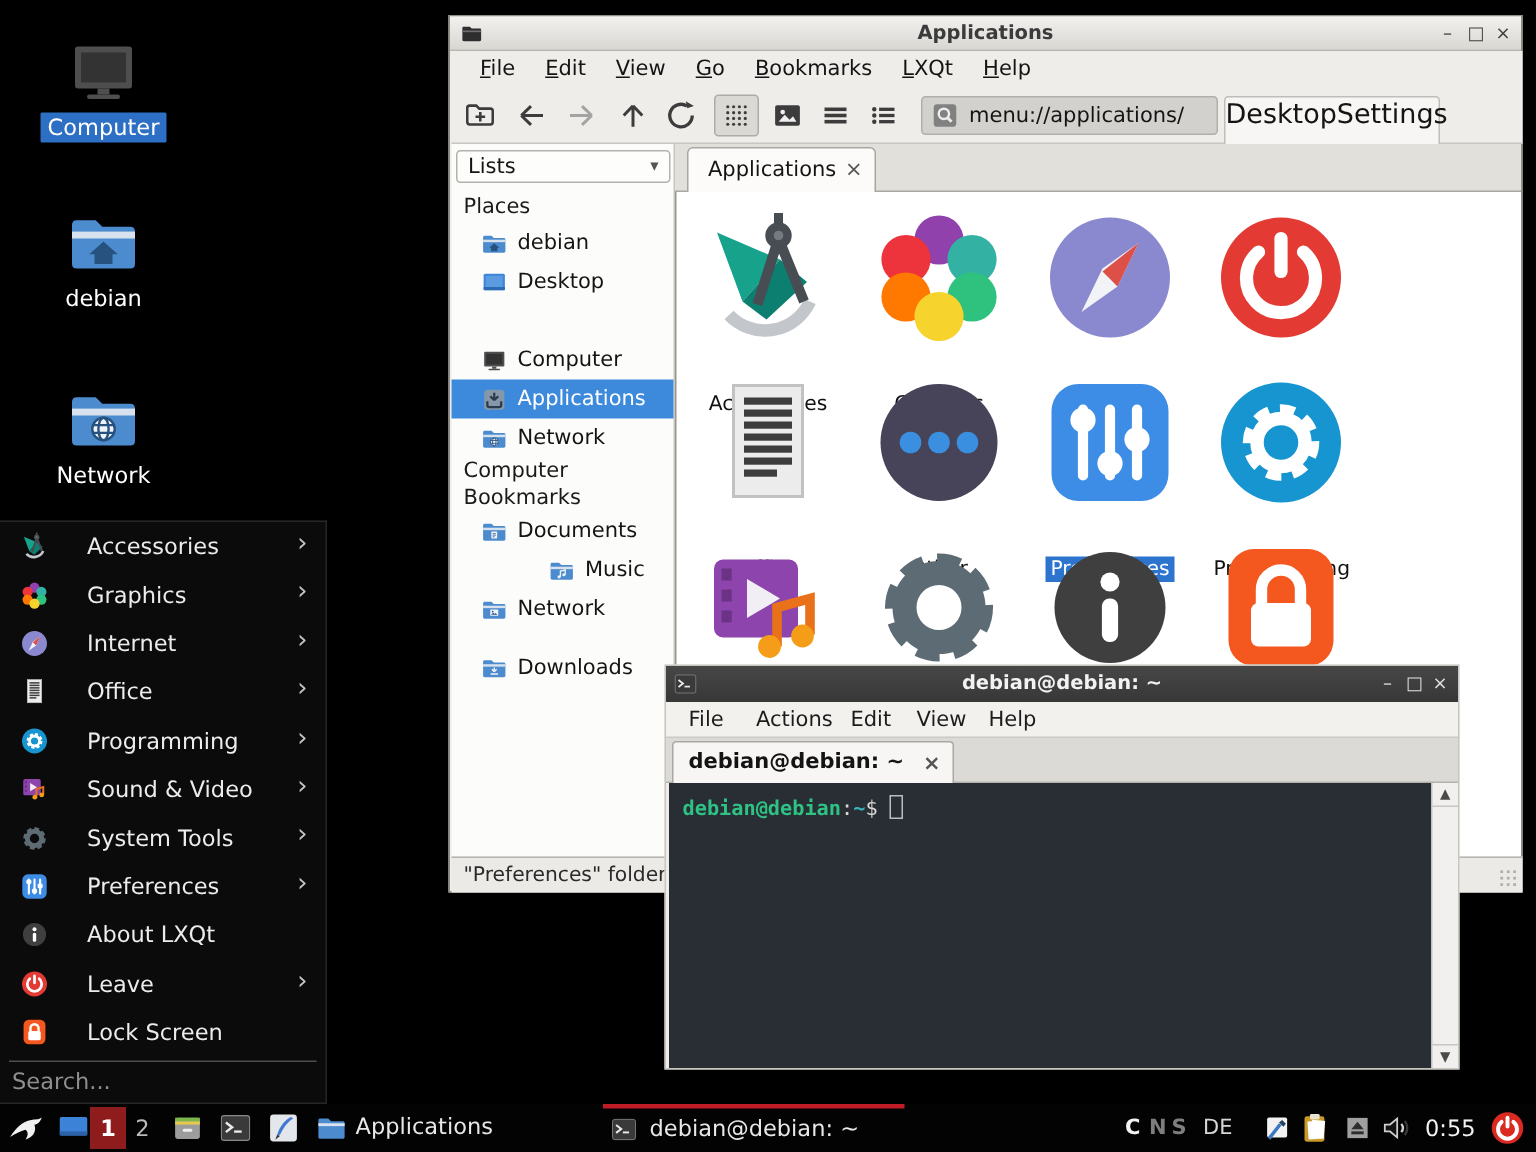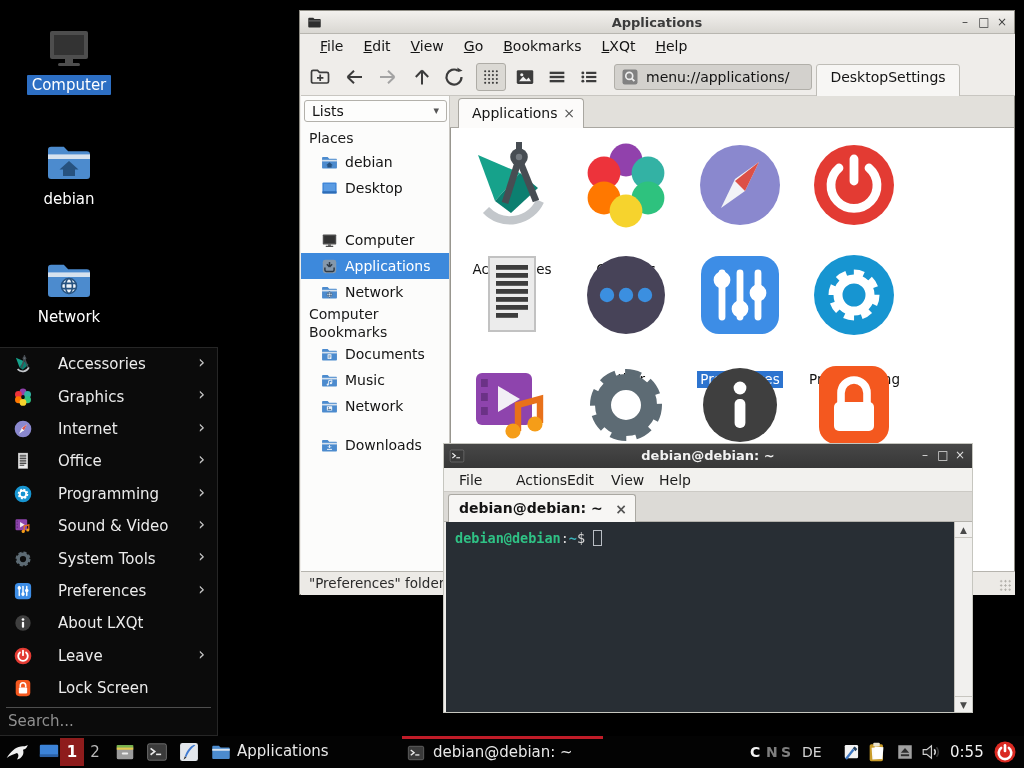--- a/index.html
+++ b/index.html
@@ -35,21 +35,21 @@
   .fm-menubar { position:absolute; left:1px; top:23px; width:714px; height:24px; background:#efedea; display:flex; align-items:center; padding-left:12px; gap:6px; }
   .mi { display:inline-block; font-size:14px; color:#141414; padding:2px 7px; }
   .mi::first-letter { text-decoration:underline; }
   .fm-toolbar { position:absolute; left:1px; top:47px; width:714px; height:38px; background:#efedea; border-bottom:1px solid #c8c6c1; }
   .tbtn { position:absolute; top:7px; width:24px; height:24px; }
   .vbtn { position:absolute; top:5px; width:30px; height:28px; padding:3px 4px; }
   .vbtn.active { background:#dbd9d4; border:1px solid #aeaca6; border-radius:3px; }
   .pathbar { position:absolute; left:313px; top:6px; width:198px; height:26px; background:#d3d1cd; border:1px solid #b1afa9; border-radius:3px; display:flex; align-items:center; }
   .pathbar .ic { width:18px; height:18px; margin-left:6px; }
   .pathtext { margin-left:7px; font-size:14px; color:#141414; white-space:nowrap; }
-  .pathbtn { position:absolute; left:515px; top:6px; width:144px; height:40px; background:#f7f6f4; border:1px solid #bfbdb7; border-radius:3px; text-align:center; font-size:14px; color:#141414; line-height:24px; }
+  .pathbtn { position:absolute; left:515px; top:6px; width:144px; height:40px; background:#f7f6f4; border:1px solid #bfbdb7; border-radius:3px; text-align:center; font-size:18px; color:#141414; line-height:24px; }
 
   .fm-sidepane { position:absolute; left:1px; top:85px; width:149px; height:475px; background:#fcfcfb; border-right:1px solid #c8c6c1; }
   .combo { position:absolute; left:3px; top:4px; width:143px; height:22px; background:#fdfdfc; border:1px solid #b3b1ab; border-radius:3px; font-size:14px; color:#141414; line-height:20px; padding-left:7px; }
   .combo-arrow { position:absolute; right:7px; top:0; color:#555; font-size:11px; line-height:20px; }
   .sb-header { position:absolute; left:0; width:100%; height:18px; font-size:14px; color:#1a1a1a; padding-left:8px; line-height:18px; }
   .sb-row { position:absolute; left:0; width:100%; height:26px; display:flex; align-items:center; font-size:14px; color:#141414; }
   .sb-row .ic { width:17px; height:17px; margin-left:20px; }
   .sb-row .sb-label { margin-left:7px; }
   .sb-row.sel { background:#3d89dc; color:#fff; }
 
@@ -471,21 +471,21 @@
             <path d="M3 12c0-2.2 1-3.2 3.2-3.2h12.6l4.4 4.4h18.6c2.2 0 3.2 1 3.2 3.2v21.4c0 2.2-1 3.2-3.2 3.2H6.2C4 41 3 40 3 37.8z" fill="#4c8bce"></path>
             <rect x="3" y="16.4" width="42" height="4.6" fill="#d7e2ee"></rect>
             <rect x="18.5" y="23.5" width="11" height="13" rx="1" fill="#eef3f8"></rect>
             <g stroke="#27527f" stroke-width="1.4">
               <path d="M21 27.5h6M21 30.5h6M21 33.5h4"></path>
             </g>
           </svg>
         </span>
       <span class="sb-label">Documents</span>
     </div>
-    <div class="sb-row" style="top:271px;">
+    <div class="sb-row" style="top:271px;margin-left:45px;">
       <span class="ic">
           <svg viewBox="0 0 48 48">
             <path d="M3 12c0-2.2 1-3.2 3.2-3.2h12.6l4.4 4.4h18.6c2.2 0 3.2 1 3.2 3.2v21.4c0 2.2-1 3.2-3.2 3.2H6.2C4 41 3 40 3 37.8z" fill="#4c8bce"></path>
             <rect x="3" y="16.4" width="42" height="4.6" fill="#d7e2ee"></rect>
             <path d="M21.5 35.5V24.5l9-2v9" fill="none" stroke="#eef3f8" stroke-width="2.6"></path>
             <circle cx="19" cy="35.5" r="3" fill="#eef3f8"></circle>
             <circle cx="28" cy="31.5" r="3" fill="#eef3f8"></circle>
           </svg>
         </span>
       <span class="sb-label">Music</span>
@@ -664,21 +664,21 @@
           <rect x="22" y="27.5" width="11" height="3.4" fill="#eaeaea"></rect>
         </svg>
       </span>
     <span class="term-title">debian@debian: ~</span>
     <span class="winctl" style="right:38px;">–</span>
     <span class="winctl" style="right:20px;">□</span>
     <span class="winctl" style="right:3px;">×</span>
   </div>
   <div class="term-menubar">
     <span class="tmi" style="left:15px;">File</span>
-    <span class="tmi" style="left:60px;margin-left:12px;">Actions</span>
+    <span class="tmi" style="left:60px;">Actions</span>
     <span class="tmi" style="left:123px;">Edit</span>
     <span class="tmi" style="left:167px;">View</span>
     <span class="tmi" style="left:215px;">Help</span>
   </div>
   <div class="term-tabbar">
     <div class="term-tab">
       <span>debian@debian: ~</span>
       <span class="tab-close">×</span>
     </div>
   </div>

